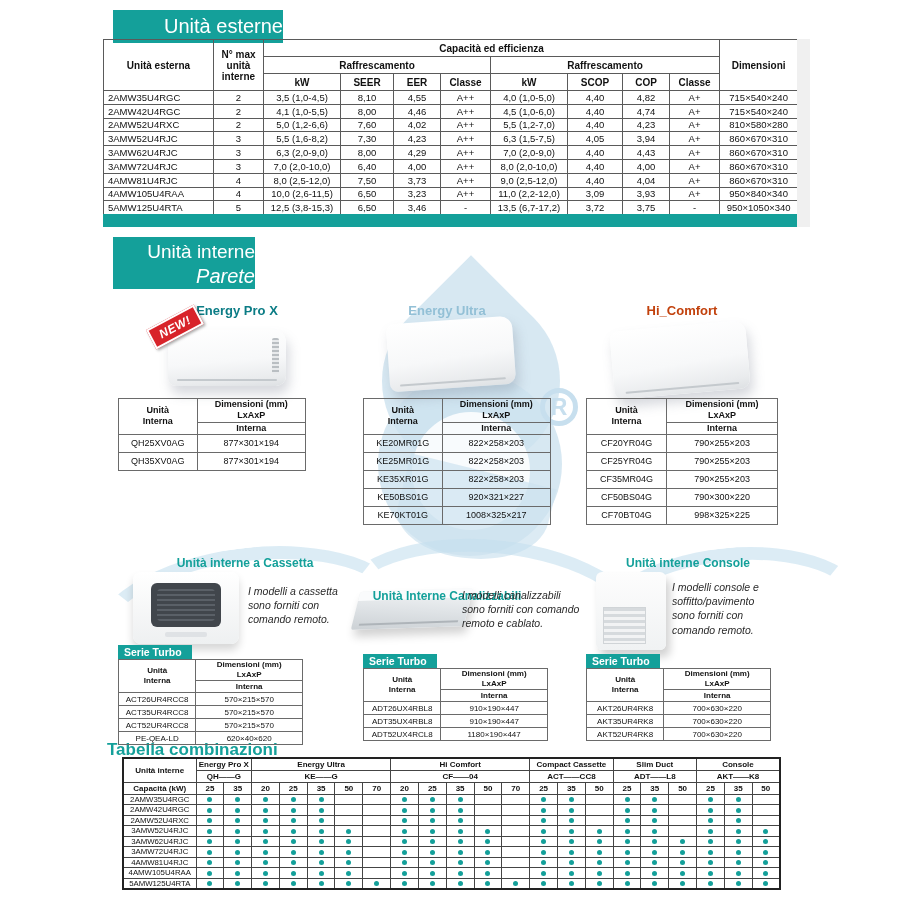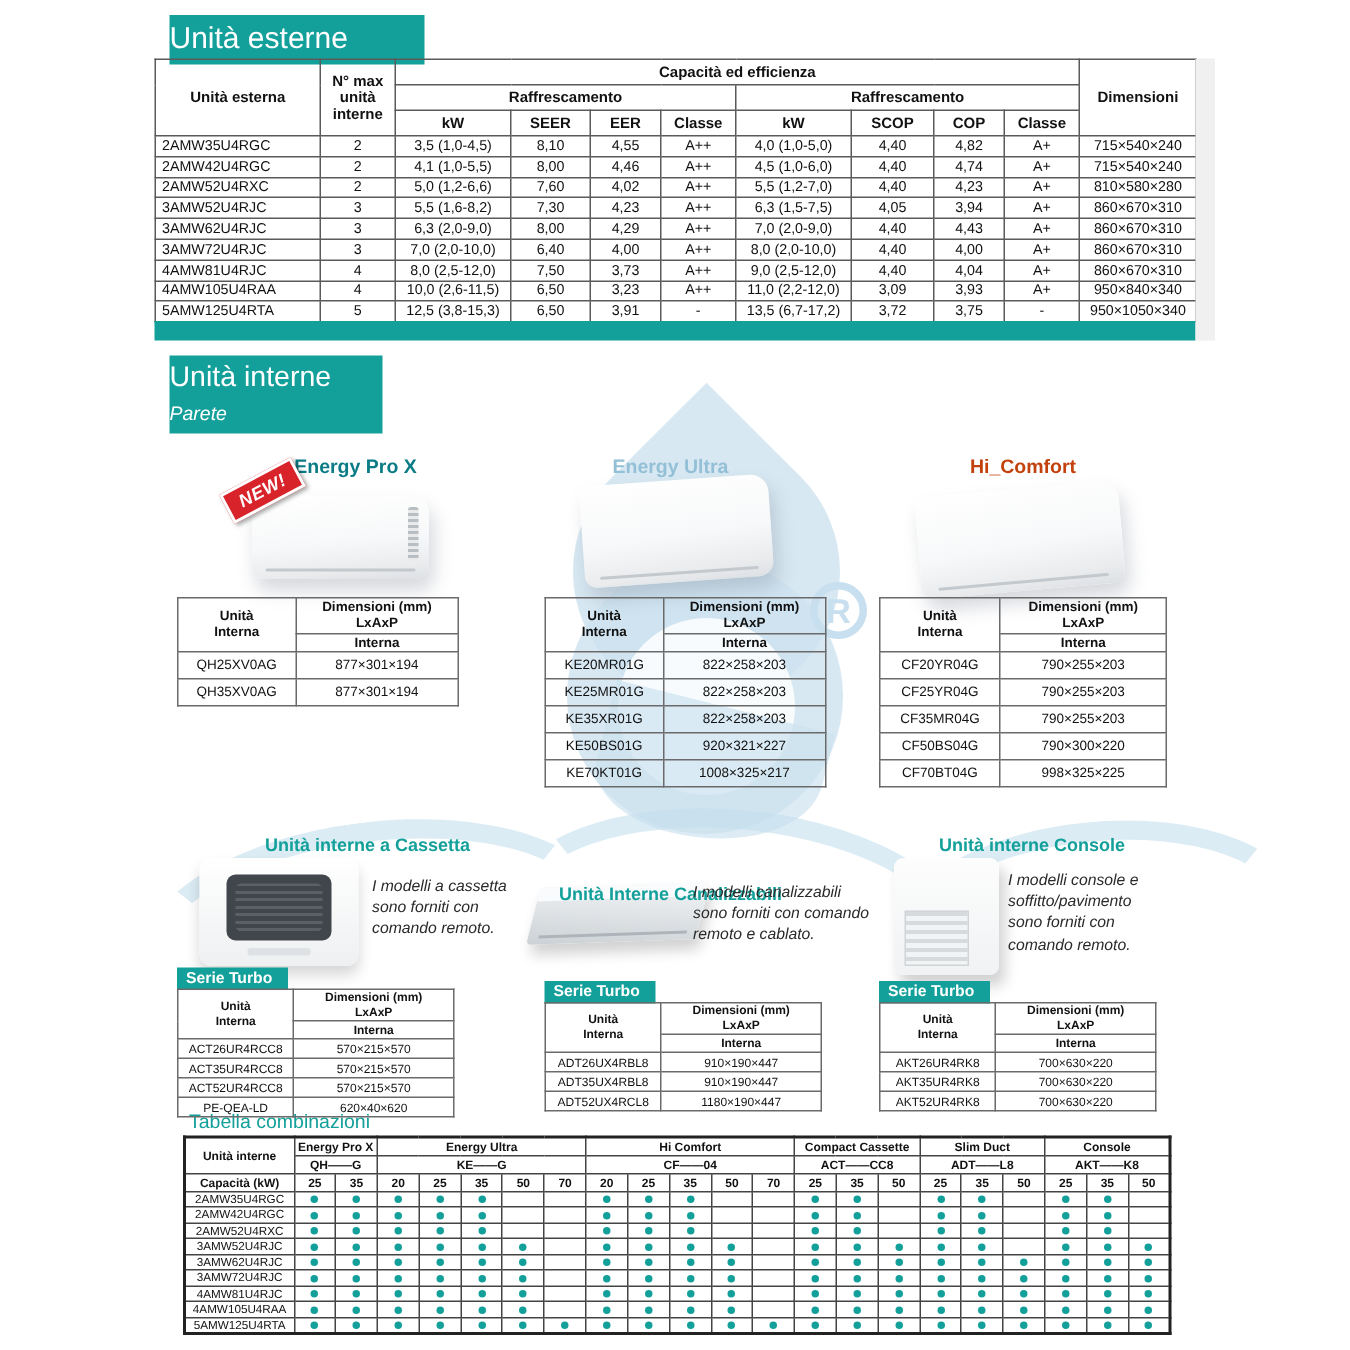--- a/index.html
+++ b/index.html
@@ -1,23 +1,23 @@
 <!DOCTYPE html>
 <html style="--teal: #14A09A; --dot: #14A09A;"><head>
 <meta charset="utf-8">
 <style>
   *{margin:0;padding:0;box-sizing:border-box}
   html,body{width:900px;height:900px;overflow:hidden;background:#fff;
     font-family:"Liberation Sans",sans-serif;color:#111;position:relative}
   .abs{position:absolute}
   
-  .teal-box{background:var(--teal);color:#fff;text-align:left}
+  .teal-box{background:var(--teal);color:#fff;text-align:right}
   #hdr-external{left:113px;top:10px;width:170px;height:33px;line-height:33px;font-size:20px}
   #hdr-internal{left:113px;top:237px;width:142px;height:52px;padding-top:3px;font-size:19px;line-height:24px}
-  #hdr-internal .sub{font-style:italic;font-size:13px;display:block}
+  #hdr-internal .sub{font-style:italic;font-size:20px;display:block}
   
   #ext-table-wrap{left:103px;top:39px;width:694px}
   #ext-table{width:694px;border-collapse:collapse;table-layout:fixed}
   #ext-table th,#ext-table td{border:1px solid #5a5a5a;text-align:center;overflow:hidden;white-space:nowrap}
   #ext-table th{font-size:10px;font-weight:bold;height:17px;white-space:normal;line-height:1.1}
   #ext-table td{font-size:9.5px;height:13.8px;padding:0 2px}
   #ext-table td.tl{text-align:left;padding-left:4px}
   #teal-bar{left:103px;top:214px;width:694px;height:13px;background:var(--teal)}
   #scan-strip{left:797px;top:39px;width:13px;height:188px;background:#f0f0f0}
   
@@ -84,21 +84,21 @@
   .ac-duct{position:absolute;left:356px;top:590px;width:112px;height:38px;z-index:1;border-radius:3px;
     background:linear-gradient(185deg,#f4f6f7 0%,#e0e4e7 50%,#ccd1d5 100%);
     transform:skewX(-16deg) rotate(-2deg);box-shadow:4px 7px 9px rgba(0,0,0,.18)}
   .ac-duct::before{content:"";position:absolute;left:0;right:0;top:0;height:9px;background:#fafbfc;border-radius:3px 3px 0 0}
   .ac-duct::after{content:"";position:absolute;left:6%;right:6%;bottom:4px;height:2px;background:#aeb4b9}
   .ac-console{position:absolute;left:596px;top:572px;width:70px;height:78px;z-index:1;border-radius:6px;
     background:linear-gradient(180deg,#fdfdfd,#f0f2f3);box-shadow:4px 7px 9px rgba(0,0,0,.18)}
   .ac-console .grille{position:absolute;left:10%;right:28%;top:45%;bottom:8%;border:1px solid #d0d4d7;
     background:repeating-linear-gradient(180deg,#d6dadd 0 3px,#f2f3f4 3px 6px)}
   
-  #combo-title{left:126px;top:740px;font-weight:normal;font-size:13px;color:var(--teal)}
+  #combo-title{left:107px;top:740px;font-weight:bold;font-size:17px;color:var(--teal)}
   #combo-wrap{left:122px;top:757px;width:658px}
   #combo-table{width:658px;border-collapse:collapse;table-layout:fixed;border:2px solid #222}
   #combo-table th,#combo-table td{border:1px solid #444;text-align:center;overflow:hidden;white-space:nowrap}
   #combo-table th{font-size:8px;font-weight:bold;height:12px}
   #combo-table td{font-size:7.8px;height:10.5px;padding:0}
   #combo-table td.cm{text-align:center}
   .dot{display:inline-block;width:5px;height:5px;border-radius:50%;background:var(--dot);vertical-align:middle}
 </style>
 </head>
 <body>
@@ -254,21 +254,21 @@
           <td class="">3,09</td>
           <td class="">3,93</td>
           <td class="">A+</td>
           <td class="">950×840×340</td>
         </tr>
         <tr>
           <td class="tl">5AMW125U4RTA</td>
           <td class="">5</td>
           <td class="">12,5 (3,8-15,3)</td>
           <td class="">6,50</td>
-          <td class="">3,91</td>
+          <td class="">3,46</td>
           <td class="">-</td>
           <td class="">13,5 (6,7-17,2)</td>
           <td class="">3,72</td>
           <td class="">3,75</td>
           <td class="">-</td>
           <td class="">950×1050×340</td>
         </tr>
       </tbody>
   </table>
 </div>

